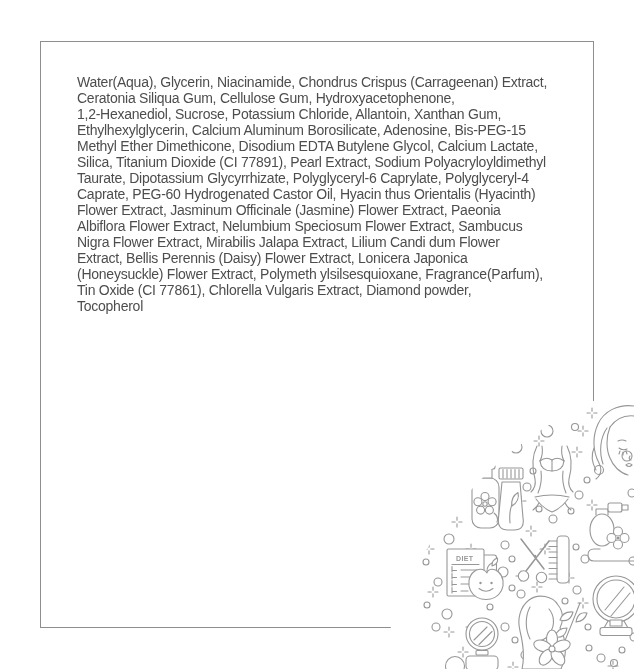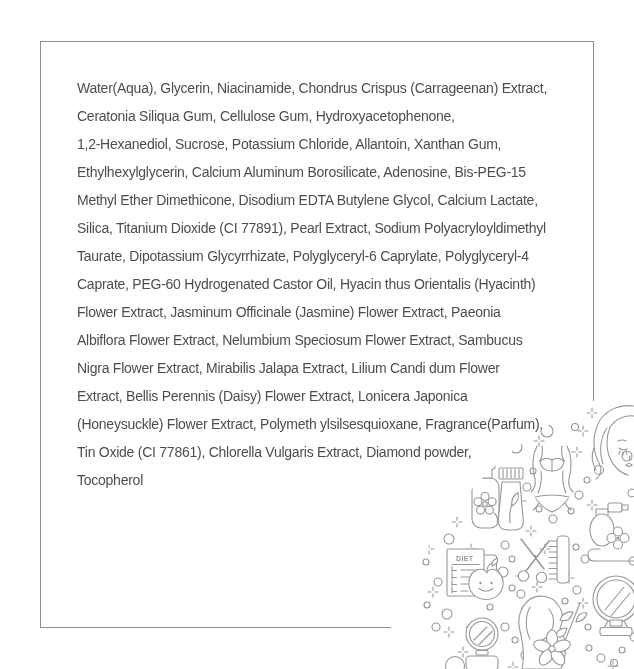--- a/index.html
+++ b/index.html
@@ -6,21 +6,21 @@
   body{
     width:634px;height:669px;position:relative;overflow:hidden;
     background:#ffffff;font-family:"Liberation Sans",sans-serif;
   }
   .panel{
     position:absolute;left:40px;top:41px;width:552px;height:585px;
     border:1px solid var(--border,#8e8e8e);background:transparent;
   }
   .ingredients{
     position:absolute;left:77px;top:74px;width:521px;
-    font-size:14px;line-height:28px;letter-spacing:-0.25px;
+    font-size:14px;line-height:16px;letter-spacing:-0.25px;
     color:var(--text,#4d4d4d);white-space:pre-line;
   }
   .illus{
     position:absolute;left:372px;top:367px;width:756px;height:756px;
     border-radius:50%;background:#ffffff;overflow:hidden;z-index:2;
   }
   .illus svg{
     position:absolute;left:0;top:0;
     stroke:var(--art-line,#999999);fill:none;
     stroke-width:1.1;stroke-linecap:round;stroke-linejoin:round;

